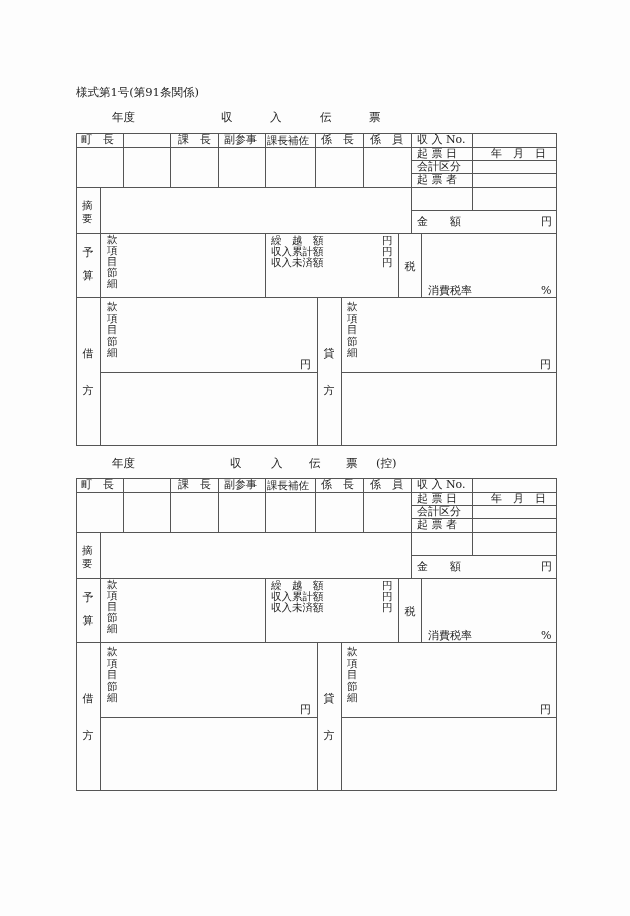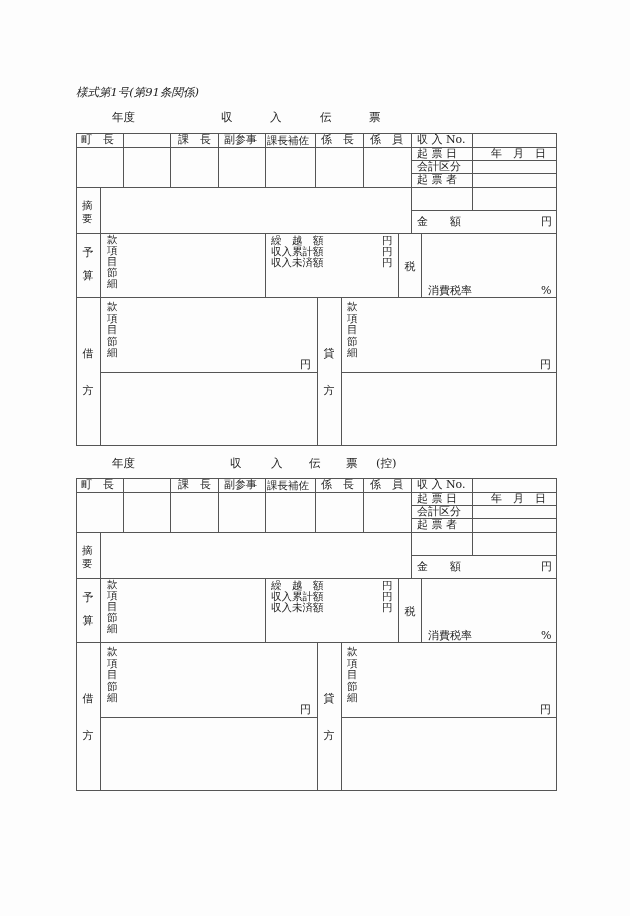--- a/index.html
+++ b/index.html
@@ -1,21 +1,21 @@
 <!DOCTYPE html>
 <html><head>
 <meta charset="utf-8">
 <style>
   html, body { margin: 0; padding: 0; }
   body {
     width: 630px; height: 916px; background: #fdfdfd; position: relative;
     font-family: "DejaVu Serif", "Liberation Serif", serif; color: #222;
     overflow: hidden;
   }
-  .abs { position: absolute; font-style: italic; }
+  .abs { position: absolute; }
   .txt { font-size: 11px; line-height: 12px; white-space: nowrap; }
   .form-label { left: 76px; top: 86px; font-size: 11.5px; }
   .title-row { position: absolute; height: 16px; font-size: 11.5px; }
   .title-row span { position: absolute; top: 0; white-space: nowrap; }
   .sheet { position: absolute; left: 76px; width: 481px; height: 242px; border-radius: 31px; }
   .ln { position: absolute; background: #555; }
   .h { height: 1px; }
   .v { width: 1px; }
   .cell-text { position: absolute; font-size: 11px; line-height: 12px; white-space: nowrap; }
   .stack { position: absolute; font-size: 10.5px; line-height: 11px; width: 12px; }

